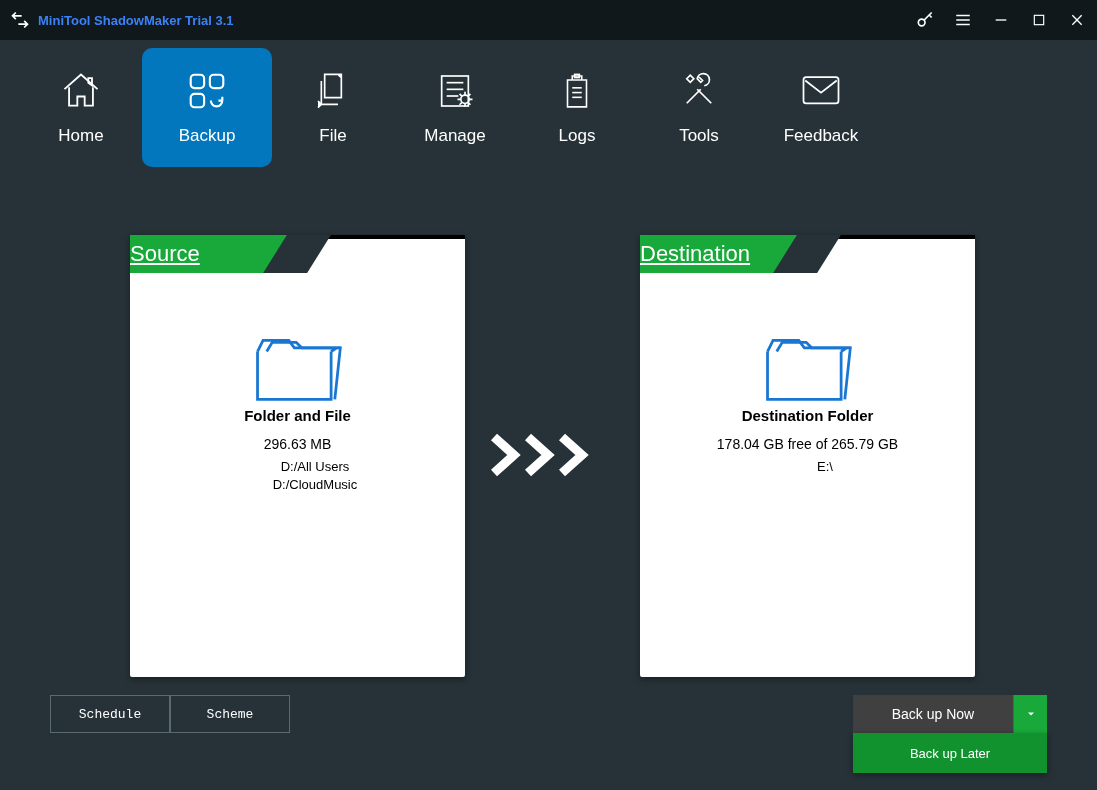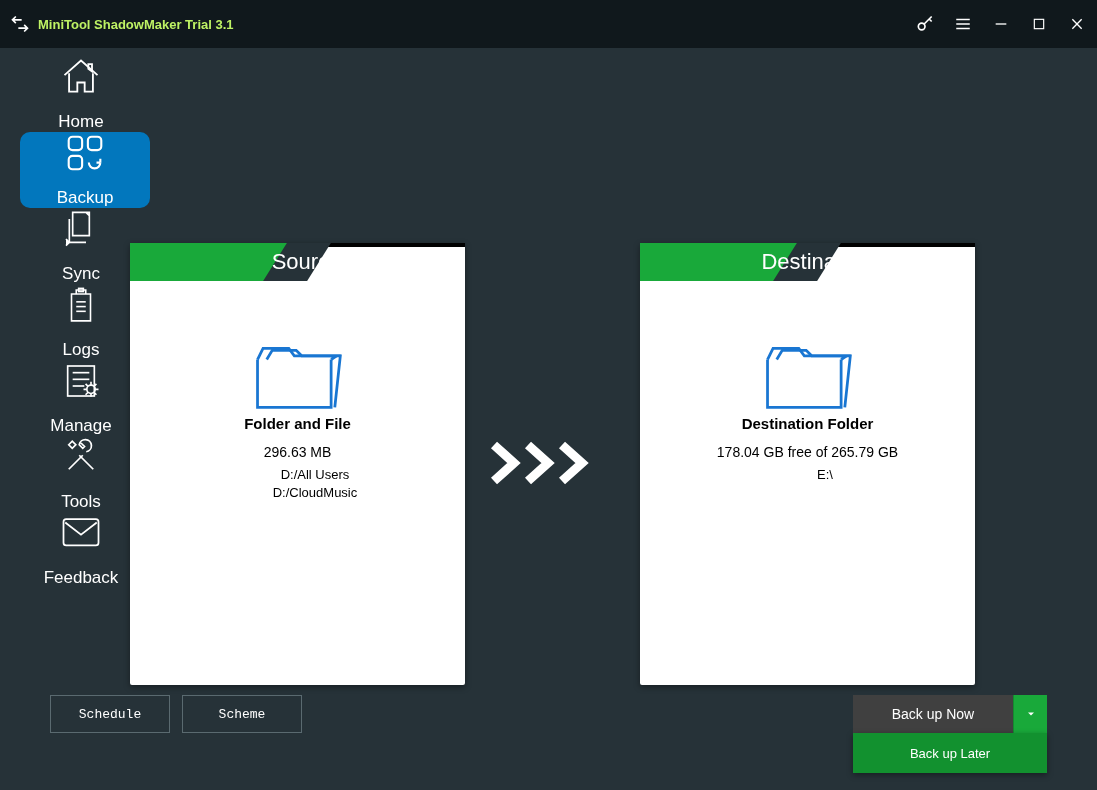--- a/index.html
+++ b/index.html
@@ -6,42 +6,41 @@
   body {
     width: 1097px;
     height: 790px;
     background: #263238;
     font-family: "Segoe UI", Arial, sans-serif;
     overflow: hidden;
     position: relative;
   }
   
   .titlebar {
-    height: 48px;
+    height: 40px;
     background: #10181c;
     display: flex;
     align-items: center;
     padding: 0 10px;
-    color: #bef264;
+    color: #3b82f6;
     font-size: 13px;
     font-weight: 600;
   }
   .titlebar .logo { margin-right: 8px; display:flex; align-items:center; }
   .titlebar .title { flex: 0 0 auto; }
   .titlebar .spacer { flex: 1; }
   .titlebar .win-controls { display:flex; gap: 18px; align-items:center; }
   .titlebar .win-controls .ctl { cursor:pointer; display:flex; align-items:center; justify-content:center; width:20px; height:20px; }
   
   .navbar {
     height: 135px;
     background: #263238;
     display: flex;
     align-items: stretch;
     padding: 8px 20px;
-    flex-direction: column;
   }
   .nav-item {
     width: 122px;
     display: flex;
     flex-direction: column;
     align-items: center;
     justify-content: center;
     color: #fff;
     font-size: 17px;
     gap: 14px;
@@ -92,22 +91,22 @@
     left: 175px; right: 0; top: 0; height: 38px;
     background: #fff;
     border-top: 4px solid #000;
   }
   .card-header .label {
     position: relative;
     z-index: 2;
     color: #fff;
     font-size: 22px;
     line-height: 38px;
-    padding-left: 18px;
-    text-align: center;
+    text-align: left;
+    text-decoration: underline;
   }
   .folder-icon { margin-top: 58px; display:flex; justify-content:center; }
   .card-title { font-size: 15px; font-weight: 700; color:#000; }
   .card-line { margin-top: 12px; font-size: 14px; color:#000; }
   .card-sub { margin-top: 6px; font-size: 13px; color:#000; line-height: 1.35; padding-left: 35px; }
   .arrows {
     position: absolute;
     left: 490px;
     top: 258px;
     display: flex;
@@ -127,21 +126,21 @@
     border: 1px solid #5a6a70;
     background: transparent;
     color: #fff;
     height: 38px;
     width: 120px;
     font-size: 13px;
     cursor: pointer;
     font-family: "Courier New", monospace;
     letter-spacing: 0;
   }
-  .btn + .btn { margin-left: 12px; }
+  .btn + .btn { }
   .right-btns { margin-left: auto; display:flex; align-items:center; gap: 14px; position: relative; }
   .backup-split { display:flex; height:38px; }
   .backup-main {
     width: 160px;
     background: #404040;
     color: #fff;
     border: none;
     font-size: 14px;
     font-family: "Segoe UI", Arial, sans-serif;
     cursor: pointer;
@@ -238,47 +237,47 @@
     <span>Backup</span>
   </div>
   <div class="nav-item">
     <span class="nav-icon">
       <svg width="40" height="40" viewBox="0 0 48 48" fill="none" stroke="#fff" stroke-width="2">
         <path d="M14 4 H34 V32 H14 Z M30 4 L34 8"></path>
           <path d="M10 12 V40 H30"></path>
         <path d="M6 36 L10 40 L6 44" fill="#fff"></path>
       </svg>
     </span>
-    <span>Sync</span>
+    <span>File</span>
+  </div>
+  <div class="nav-item">
+    <span class="nav-icon">
+      <svg width="40" height="40" viewBox="0 0 48 48" fill="none" stroke="#fff" stroke-width="2">
+        <rect x="8" y="6" width="32" height="36"></rect>
+          <line x1="14" y1="14" x2="34" y2="14"></line>
+          <line x1="14" y1="22" x2="34" y2="22"></line>
+          <line x1="14" y1="30" x2="28" y2="30"></line>
+        <circle cx="36" cy="34" r="5"></circle>
+          <path d="M36 29 V25 M36 43 V39 M31 34 H27 M45 34 H41 M32.5 30.5 L29.5 27.5 M39.5 37.5 L42.5 40.5 M39.5 30.5 L42.5 27.5 M32.5 37.5 L29.5 40.5"></path>
+      </svg>
+    </span>
+    <span>Manage</span>
   </div>
   <div class="nav-item">
     <span class="nav-icon">
       <svg width="38" height="42" viewBox="0 0 48 48" fill="none" stroke="#fff" stroke-width="2">
         <path d="M12 10 H36 V44 H12 Z"></path>
           <path d="M18 10 V5 H30 V10"></path>
           <rect x="21" y="3" width="6" height="4"></rect>
         <line x1="18" y1="20" x2="30" y2="20"></line>
           <line x1="18" y1="26" x2="30" y2="26"></line>
           <line x1="18" y1="32" x2="30" y2="32"></line>
       </svg>
     </span>
     <span>Logs</span>
-  </div>
-  <div class="nav-item">
-    <span class="nav-icon">
-      <svg width="40" height="40" viewBox="0 0 48 48" fill="none" stroke="#fff" stroke-width="2">
-        <rect x="8" y="6" width="32" height="36"></rect>
-          <line x1="14" y1="14" x2="34" y2="14"></line>
-          <line x1="14" y1="22" x2="34" y2="22"></line>
-          <line x1="14" y1="30" x2="28" y2="30"></line>
-        <circle cx="36" cy="34" r="5"></circle>
-          <path d="M36 29 V25 M36 43 V39 M31 34 H27 M45 34 H41 M32.5 30.5 L29.5 27.5 M39.5 37.5 L42.5 40.5 M39.5 30.5 L42.5 27.5 M32.5 37.5 L29.5 40.5"></path>
-      </svg>
-    </span>
-    <span>Manage</span>
   </div>
   <div class="nav-item">
     <span class="nav-icon">
       <svg width="42" height="42" viewBox="0 0 48 48" fill="none" stroke="#fff" stroke-width="2">
         <path d="M10 38 L26 22"></path>
           <path d="M30 18 a7 7 0 1 0 -8 -8 l4 4 l2 -2 l-4 -4"></path>
         <path d="M38 38 L22 22"></path>
           <path d="M10 10 L14 6 L18 10 L14 14 Z"></path>
       </svg>
     </span>

